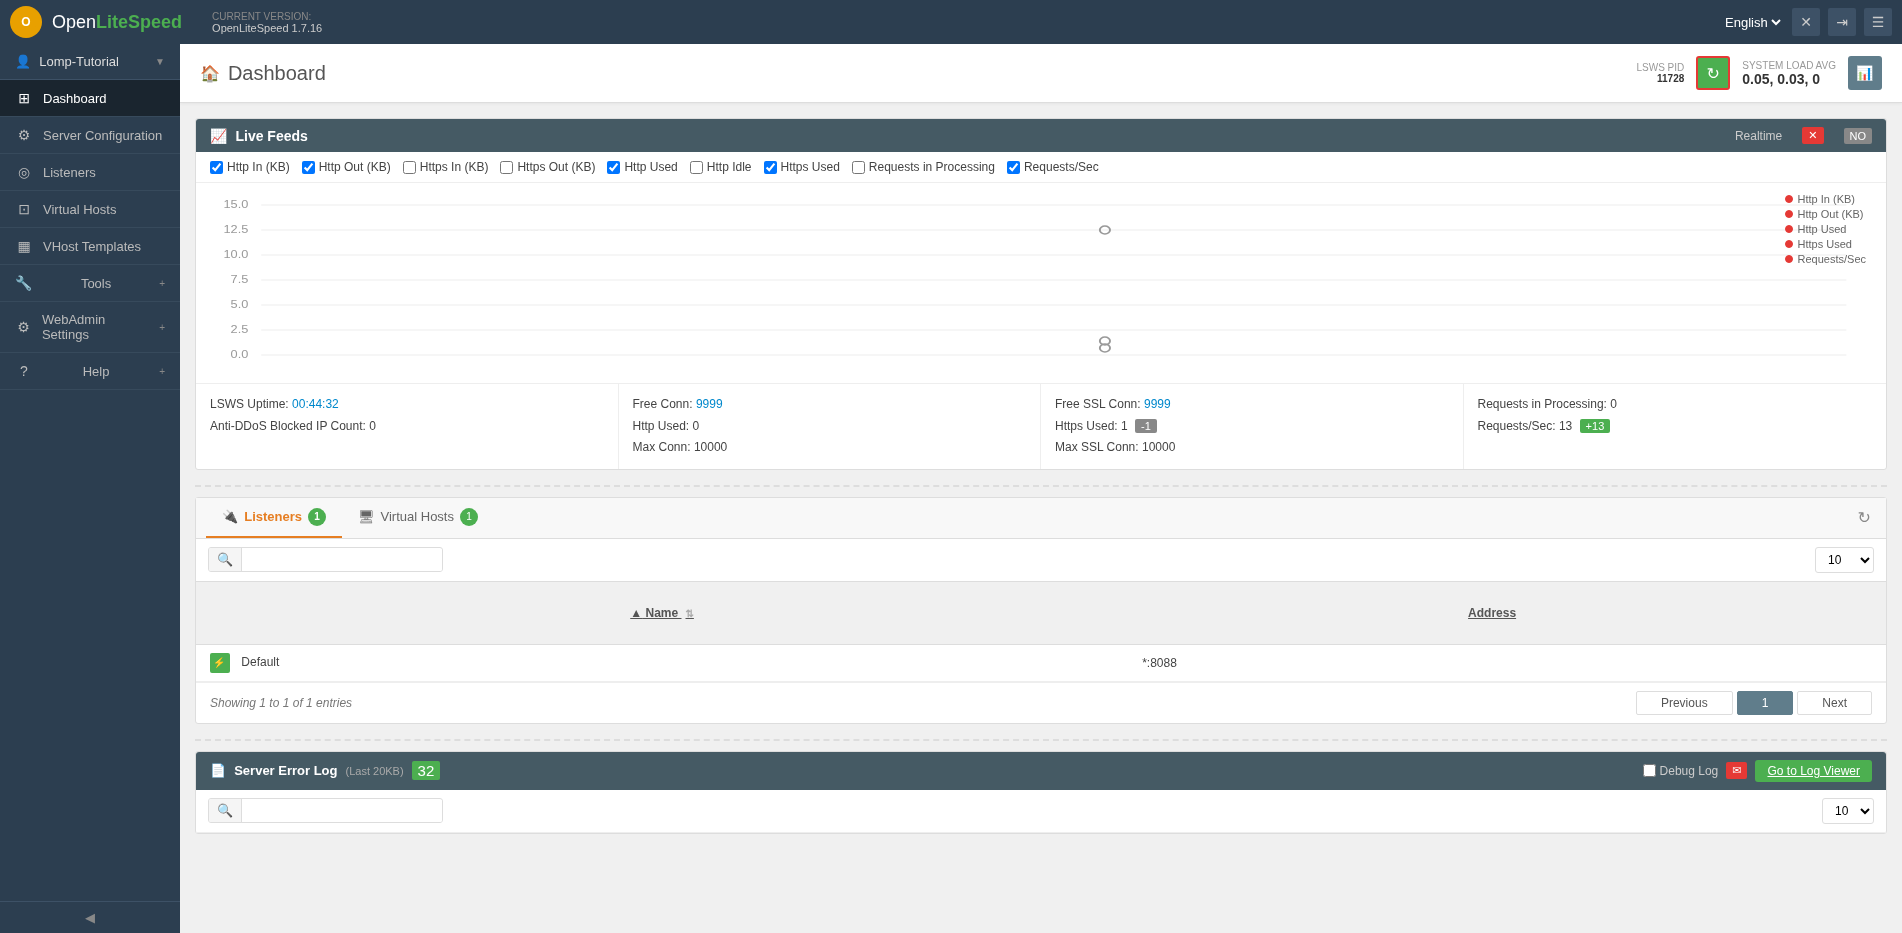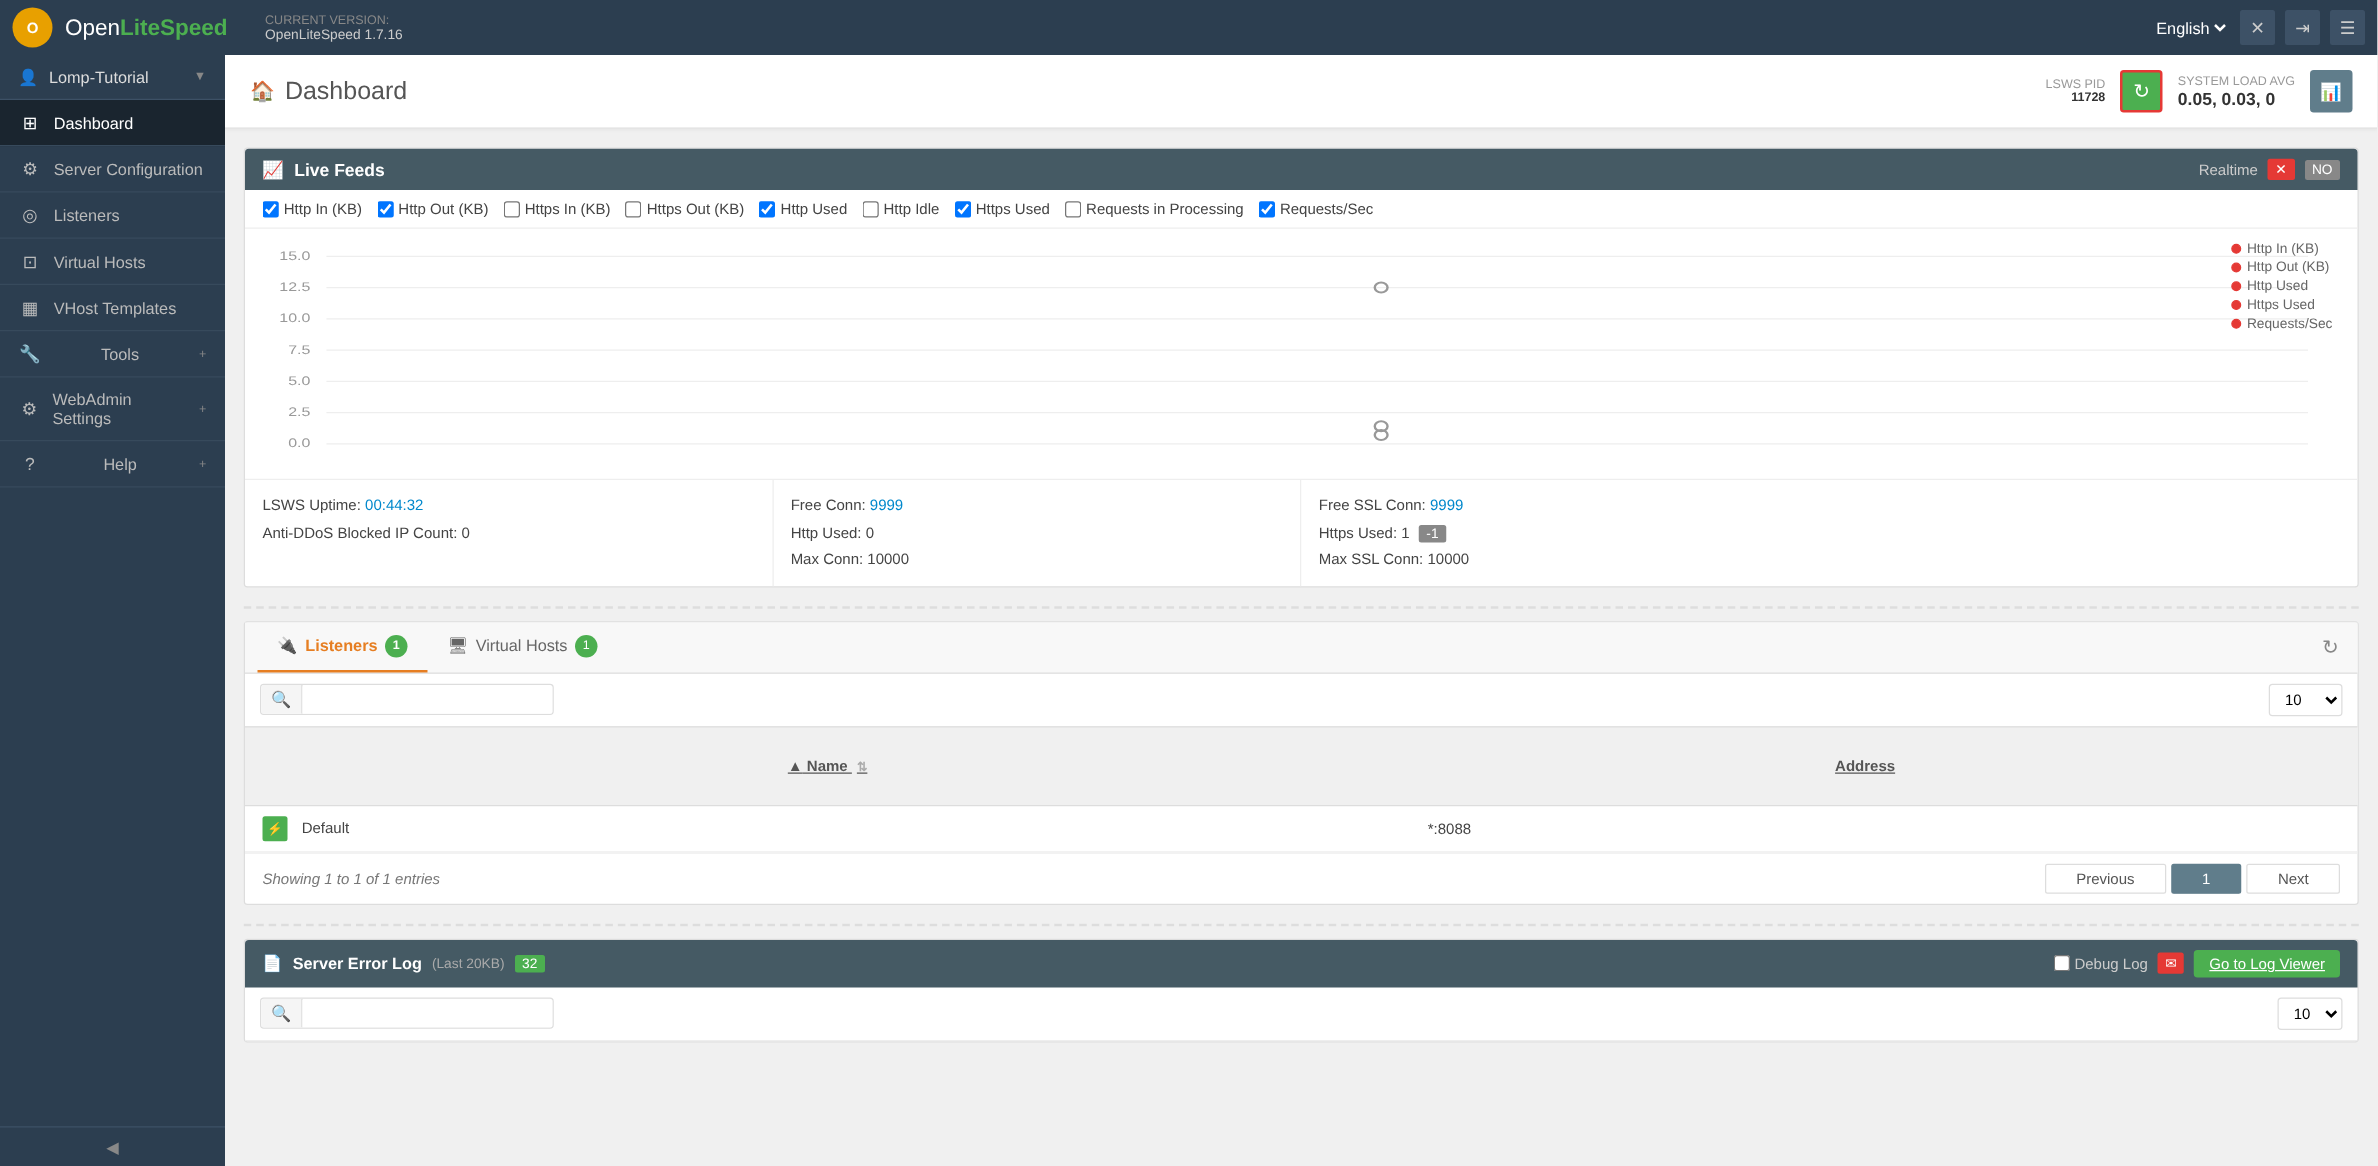--- a/index.html
+++ b/index.html
@@ -31,21 +31,21 @@
     .content { flex: 1; overflow-y: auto; background: #f0f0f0; padding: 0; }
     .content-inner { padding: 15px; }
     .page-title { font-size: 20px; color: #555; font-weight: 300; }
     .refresh-btn { background: #4caf50; border: 2px solid #e53935; color: #fff; width: 34px; height: 34px; border-radius: 3px; cursor: pointer; font-size: 16px; display: flex; align-items: center; justify-content: center; }
     .chart-btn { background: #607d8b; border: none; color: #fff; width: 34px; height: 34px; border-radius: 3px; cursor: pointer; font-size: 14px; display: flex; align-items: center; justify-content: center; }
 
     
     .panel { background: #fff; border: 1px solid #ddd; border-radius: 3px; margin-bottom: 15px; }
     .panel-header { background: #455a64; color: #fff; padding: 8px 14px; display: flex; align-items: center; justify-content: space-between; border-radius: 3px 3px 0 0; }
     .panel-header-left { display: flex; align-items: center; gap: 8px; font-size: 14px; font-weight: 600; }
-    .panel-header-right { display: flex; align-items: center; gap: 8px; font-size: 12px; }
+    .panel-header-right { display: flex; align-items: center; gap: 20px; font-size: 12px; }
     .realtime-label { color: #ccc; font-size: 12px; }
     .realtime-badge { background: #e53935; color: #fff; padding: 2px 6px; border-radius: 2px; font-size: 11px; }
     .realtime-no { background: #888; color: #fff; padding: 2px 6px; border-radius: 2px; font-size: 11px; }
 
     
     .checkboxes-row { padding: 8px 14px; display: flex; flex-wrap: wrap; gap: 12px; border-bottom: 1px solid #eee; align-items: center; }
     .cb-item { display: flex; align-items: center; gap: 4px; font-size: 12px; color: #444; cursor: pointer; }
     .cb-item input[type=checkbox] { cursor: pointer; }
 
     
@@ -92,21 +92,21 @@
     .page-btn { padding: 4px 24px; border: 1px solid #ddd; background: #fff; cursor: pointer; font-size: 12px; border-radius: 2px; color: #555; }
     .page-btn.active { background: #607d8b; color: #fff; border-color: #607d8b; }
     .page-btn:disabled { color: #bbb; cursor: default; }
 
     
     .log-panel { background: #fff; border: 1px solid #ddd; border-radius: 3px; }
     .log-header { background: #455a64; color: #fff; padding: 8px 14px; display: flex; align-items: center; justify-content: space-between; border-radius: 3px 3px 0 0; }
     .log-header-left { display: flex; align-items: center; gap: 8px; font-size: 13px; }
     .log-title { font-weight: 600; }
     .log-size { color: #aaa; font-size: 11px; }
-    .log-count { background: #4caf50; color: #fff; padding: 1px 6px; border-radius: 2px; font-size: 11px; }
+    .log-count { background: #4caf50; color: #fff; padding: 1px 6px; border-radius: 2px; font-size: 15px; }
     .log-header-right { display: flex; align-items: center; gap: 8px; }
     .debug-label { color: #ccc; font-size: 12px; display: flex; align-items: center; gap: 4px; }
     .debug-badge { background: #e53935; color: #fff; padding: 2px 6px; border-radius: 2px; font-size: 11px; }
     .log-viewer-btn { background: #4caf50; color: #fff; border: none; padding: 4px 12px; border-radius: 3px; cursor: pointer; font-size: 12px; text-decoration: underline; }
     .log-toolbar { padding: 8px 12px; border-bottom: 1px solid #eee; display: flex; align-items: center; justify-content: space-between; }
 
     
     .separator { border: none; border-top: 2px dashed #ddd; margin: 10px 0; }
 
     
@@ -343,20 +343,31 @@
               <a href="#">9999</a>
             </div>
             <div>
               <span>Https Used:</span>
               <span>1</span>
               <span class="badge-gray">-1</span>
             </div>
             <div>
               <span>Max SSL Conn:</span>
               <span>10000</span>
+            </div>
+          </div>
+          <div class="stats-cell">
+            <div>
+              <span>Requests in Processing:</span>
+              <span>0</span>
+            </div>
+            <div>
+              <span>Requests/Sec:</span>
+              <span>13</span>
+              <span class="badge-green">+13</span>
             </div>
           </div>
         </div>
       </div>
 
       <hr class="separator">
 
       <div class="tabs-container">
         <div class="tabs-header">
           <div class="tabs-list">

